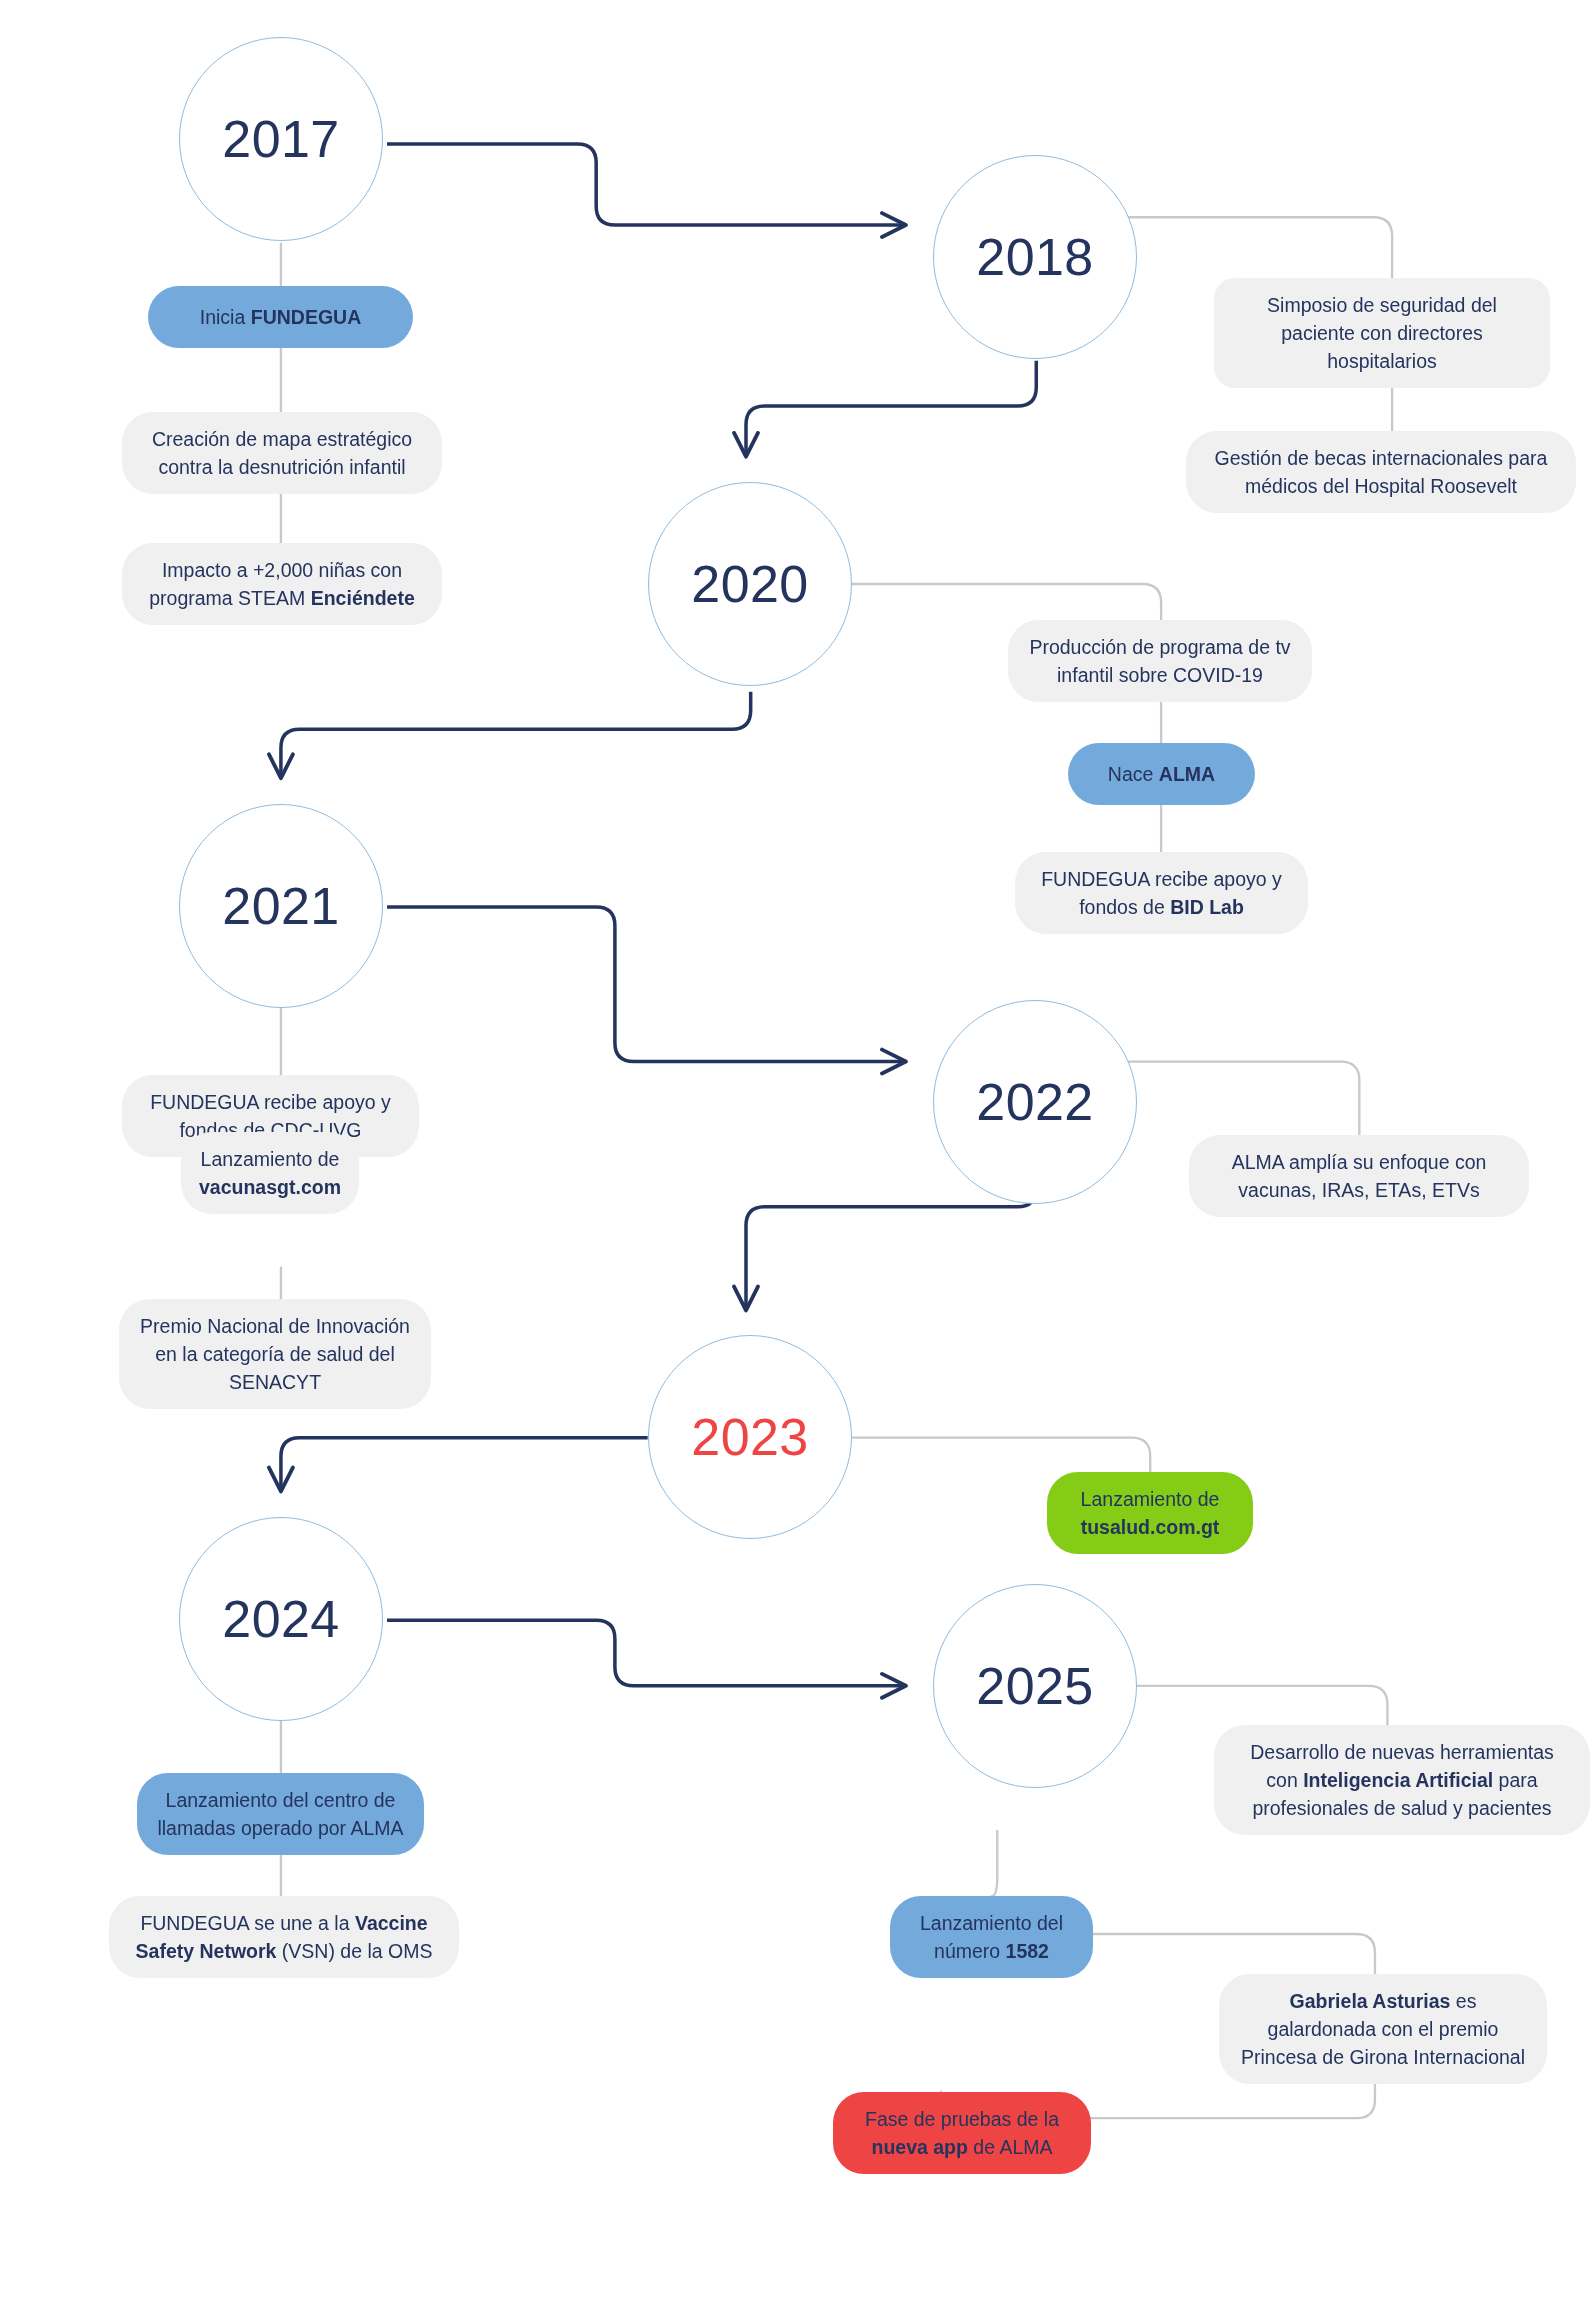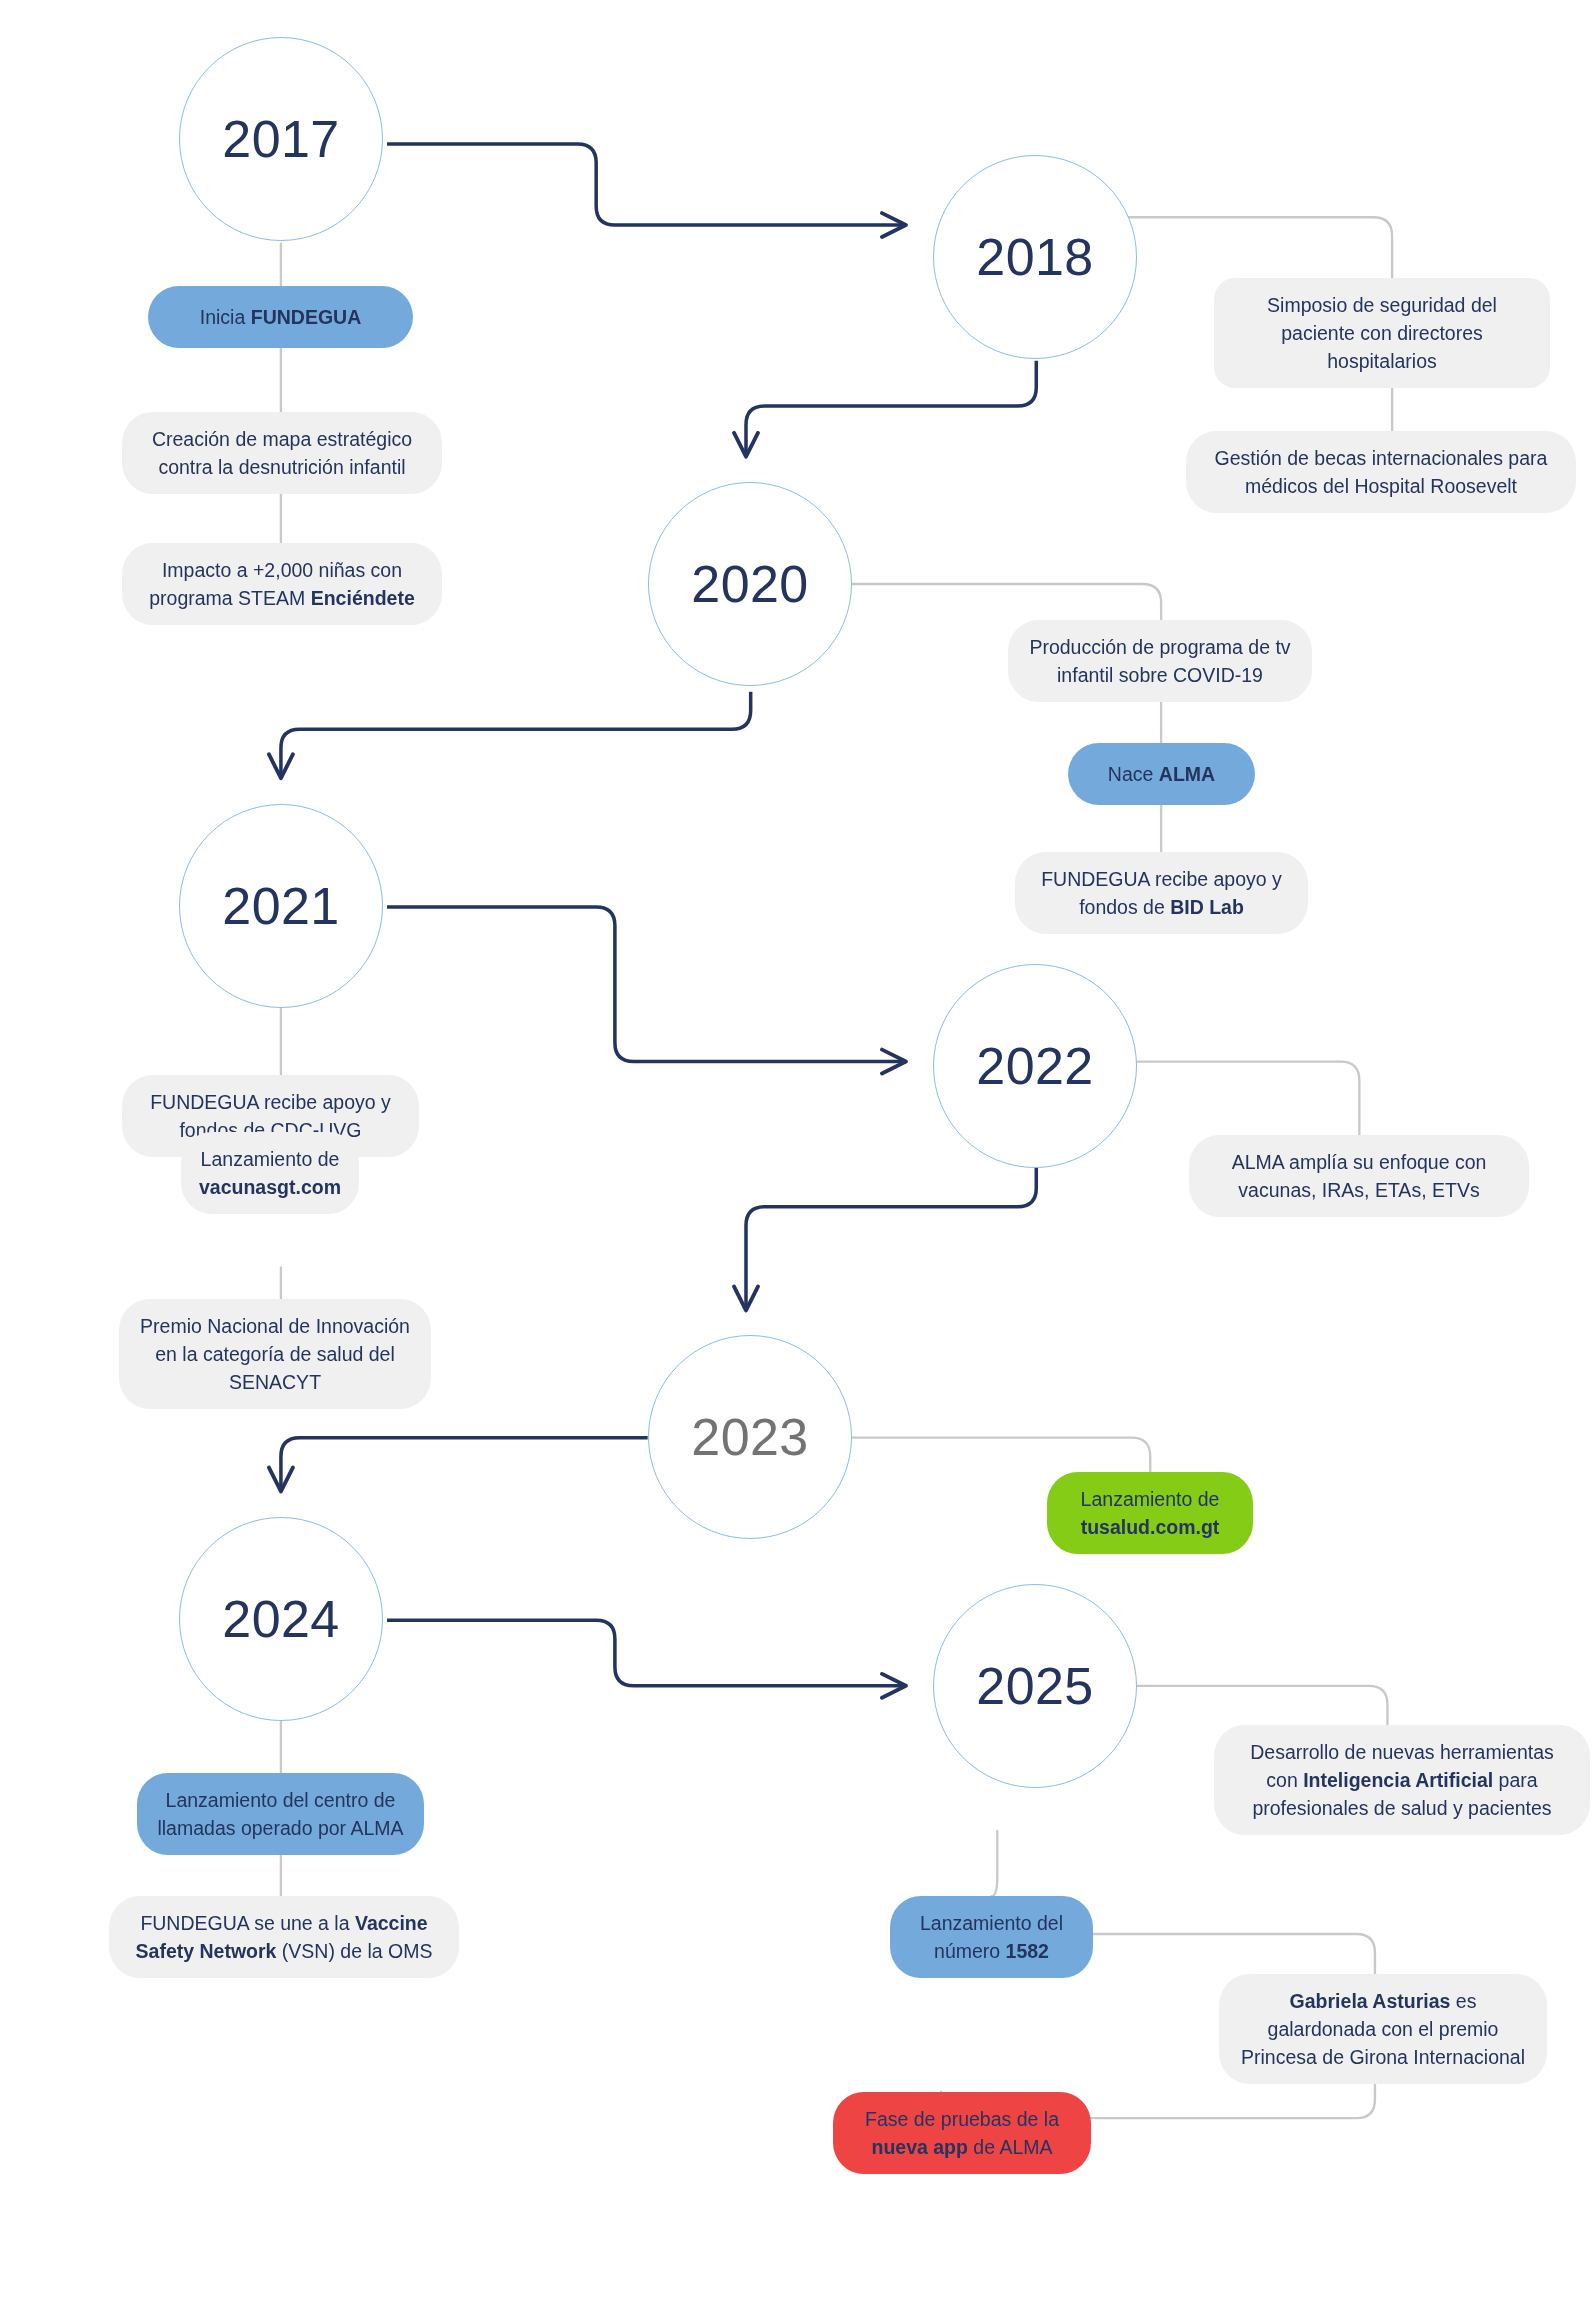--- a/index.html
+++ b/index.html
@@ -88,25 +88,25 @@
       </div>
       <div class="year-node" style="left: 933px; top: 155px; width: 204px; height: 204px; border-color: rgb(143, 188, 224);">
         <span style="color: rgb(36, 52, 94);">2018</span>
       </div>
       <div class="year-node" style="left: 648px; top: 482px; width: 204px; height: 204px; border-color: rgb(143, 188, 224);">
         <span style="color: rgb(36, 52, 94);">2020</span>
       </div>
       <div class="year-node" style="left: 179px; top: 804px; width: 204px; height: 204px; border-color: rgb(143, 188, 224);">
         <span style="color: rgb(36, 52, 94);">2021</span>
       </div>
-      <div class="year-node" style="left: 933px; top: 964px; width: 204px; height: 204px; border-color: rgb(143, 188, 224);">
+      <div class="year-node" style="left: 933px; top: 1000px; width: 204px; height: 204px; border-color: rgb(143, 188, 224);">
         <span style="color: rgb(36, 52, 94);">2022</span>
       </div>
       <div class="year-node" style="left: 648px; top: 1335px; width: 204px; height: 204px; border-color: rgb(143, 188, 224);">
-        <span style="color: #737373;">2023</span>
+        <span style="color: #ef4444;">2023</span>
       </div>
       <div class="year-node" style="left: 179px; top: 1517px; width: 204px; height: 204px; border-color: rgb(143, 188, 224);">
         <span style="color: rgb(36, 52, 94);">2024</span>
       </div>
       <div class="year-node" style="left: 933px; top: 1584px; width: 204px; height: 204px; border-color: rgb(143, 188, 224);">
         <span style="color: rgb(36, 52, 94);">2025</span>
       </div>
     </div>
   <div id="event-layer">
       <div class="pill blue" style="left: 148px; top: 286px; width: 265px; min-height: 62px; background: rgb(116, 169, 220);">

